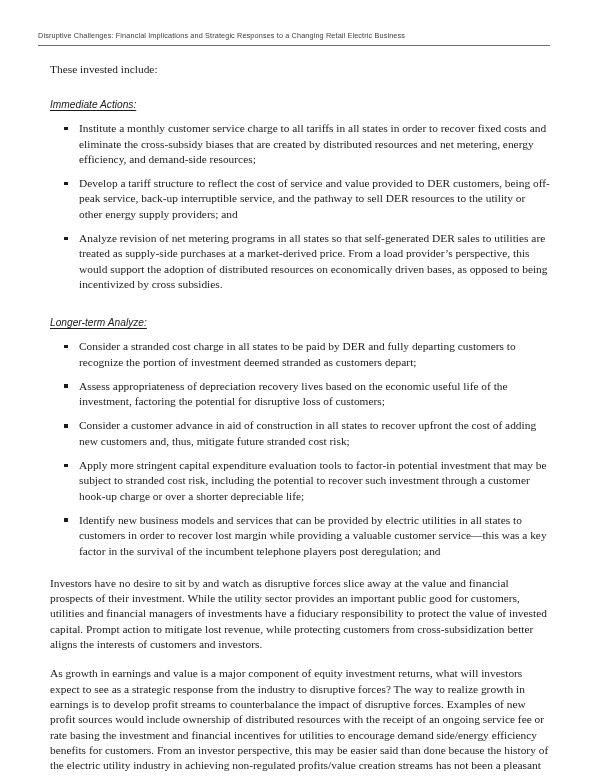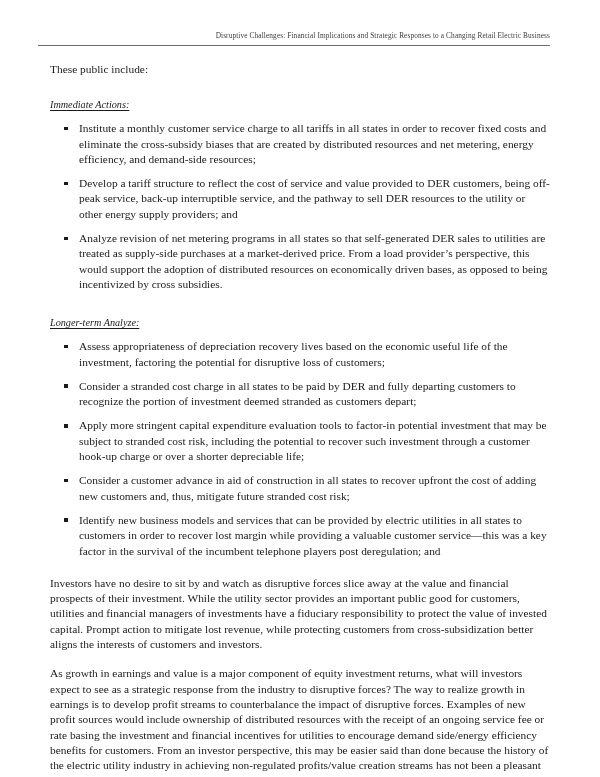--- a/index.html
+++ b/index.html
@@ -23,25 +23,25 @@
   }
 
   
   .running-head {
     position: absolute;
     top: 32px;
     left: 38px;
     width: 512px;
   }
   .running-head .rh-text {
-    font-family: Liberation Serif, serif;
+    font-family: Liberation Sans, sans-serif;
     font-size: 7.3px;
     letter-spacing: .12px;
     color: #3b3b3b;
-    text-align: right;
+    text-align: left;
     display: block;
     line-height: 1.1;
     white-space: nowrap;
   }
   .running-head .rh-rule {
     margin-top: 5px;
     border-top: 1px solid #6d6d6d;
     width: 100%;
     height: 0;
   }
@@ -61,21 +61,21 @@
     text-align: left;
     color: #1b1b1b;
   }
 
   .gap-sm { height: 14px; }
   .gap-md { height: 17px; }
   .gap-lg { height: 20px; }
 
   h2.subhead {
     margin: 0;
-    font-family: Liberation Serif, serif;
+    font-family: Liberation Sans, sans-serif;
     font-style: italic;
     font-weight: normal;
     font-size: 10.2px;
     line-height: 14px;
     color: #1b1b1b;
     text-decoration: underline;
     text-underline-offset: 2px;
     display: inline-block;
   }
 
@@ -130,21 +130,21 @@
 
 <div class="page">
 
   <div class="running-head">
     <span class="rh-text">Disruptive Challenges: Financial Implications and Strategic Responses to a Changing Retail Electric Business</span>
     <div class="rh-rule"></div>
   </div>
 
   <div class="column">
 
-    <p class="para">These public include:</p>
+    <p class="para">These invested include:</p>
 
     <div class="gap-md"></div>
 
     
     <h2 class="subhead">Immediate Actions:</h2>
     <ul class="bullets">
       <li>
         <span class="sq"></span>
         <span class="li-text">Institute a monthly customer service charge to all tariffs in all states in order to recover fixed costs and eliminate the cross-subsidy biases that are created by distributed resources and net metering, energy efficiency, and demand-side resources;</span>
       </li>
@@ -158,36 +158,36 @@
       </li>
     </ul>
 
     <div class="gap-lg"></div>
 
     
     <h2 class="subhead">Longer-term Analyze:</h2>
     <ul class="bullets">
       <li>
         <span class="sq"></span>
+        <span class="li-text">Consider a stranded cost charge in all states to be paid by DER and fully departing customers to recognize the portion of investment deemed stranded as customers depart;</span>
+      </li>
+      <li>
+        <span class="sq"></span>
         <span class="li-text">Assess appropriateness of depreciation recovery lives based on the economic useful life of the investment, factoring the potential for disruptive loss of customers;</span>
       </li>
       <li>
         <span class="sq"></span>
-        <span class="li-text">Consider a stranded cost charge in all states to be paid by DER and fully departing customers to recognize the portion of investment deemed stranded as customers depart;</span>
+        <span class="li-text">Consider a customer advance in aid of construction in all states to recover upfront the cost of adding new customers and, thus, mitigate future stranded cost risk;</span>
       </li>
       <li>
         <span class="sq"></span>
         <span class="li-text">Apply more stringent capital expenditure evaluation tools to factor-in potential investment that may be subject to stranded cost risk, including the potential to recover such investment through a customer hook-up charge or over a shorter depreciable life;</span>
       </li>
       <li>
         <span class="sq"></span>
-        <span class="li-text">Consider a customer advance in aid of construction in all states to recover upfront the cost of adding new customers and, thus, mitigate future stranded cost risk;</span>
-      </li>
-      <li>
-        <span class="sq"></span>
         <span class="li-text">Identify new business models and services that can be provided by electric utilities in all states to customers in order to recover lost margin while providing a valuable customer service—this was a key factor in the survival of the incumbent telephone players post deregulation; and</span>
       </li>
     </ul>
 
     <div class="gap-md"></div>
 
     <p class="para">Investors have no desire to sit by and watch as disruptive forces slice away at the value and financial prospects of their investment. While the utility sector provides an important public good for customers, utilities and financial managers of investments have a fiduciary responsibility to protect the value of invested capital. Prompt action to mitigate lost revenue, while protecting customers from cross-subsidization better aligns the interests of customers and investors.</p>
 
     <div class="gap-sm"></div>
 

